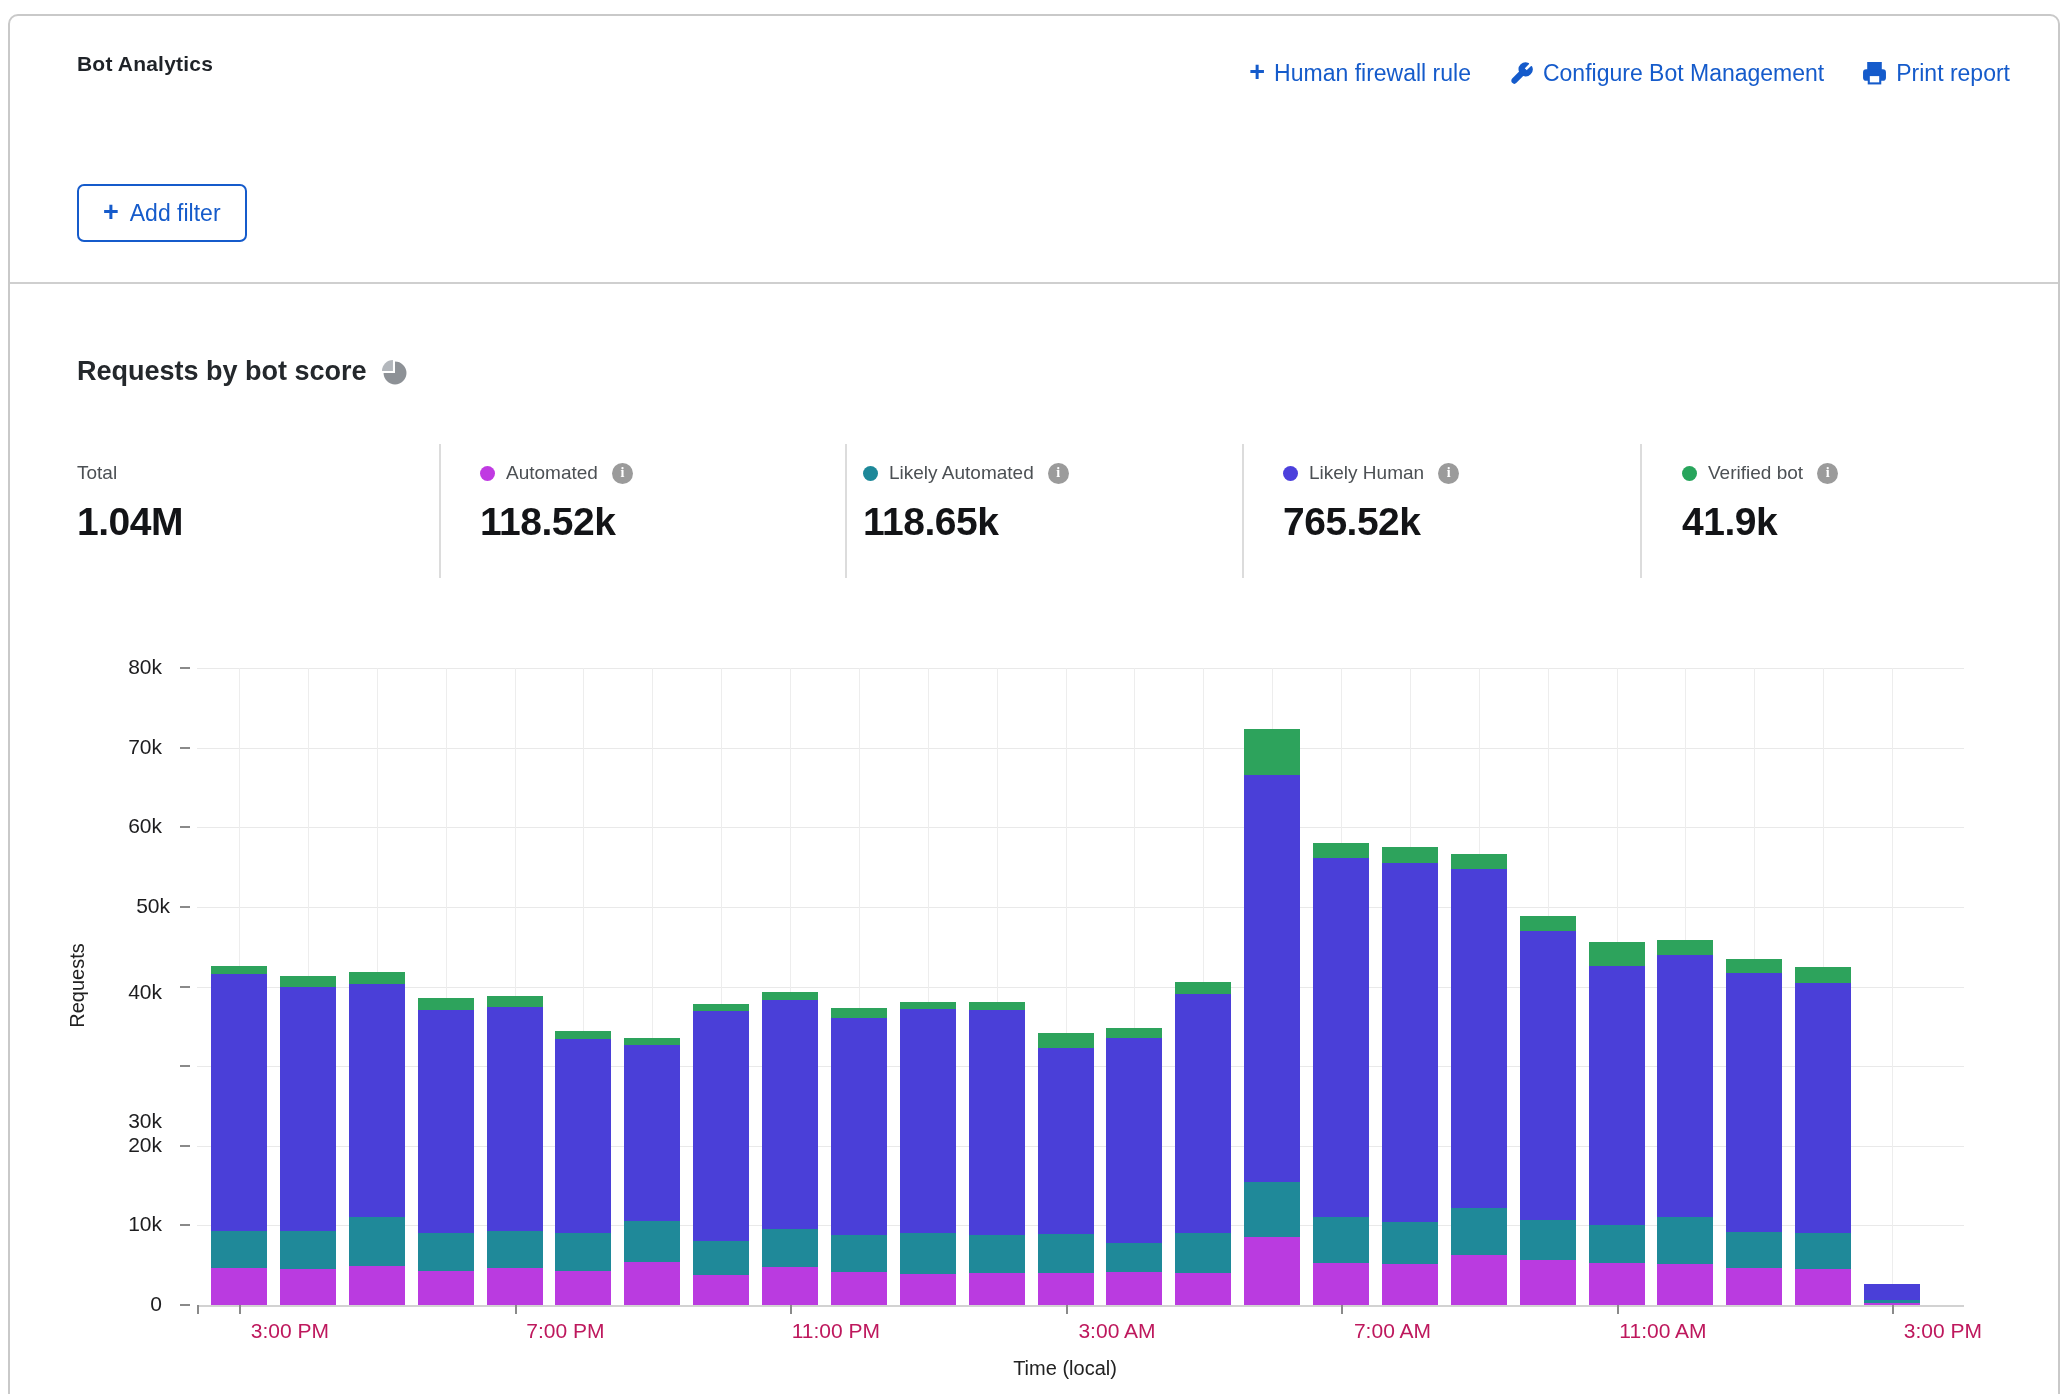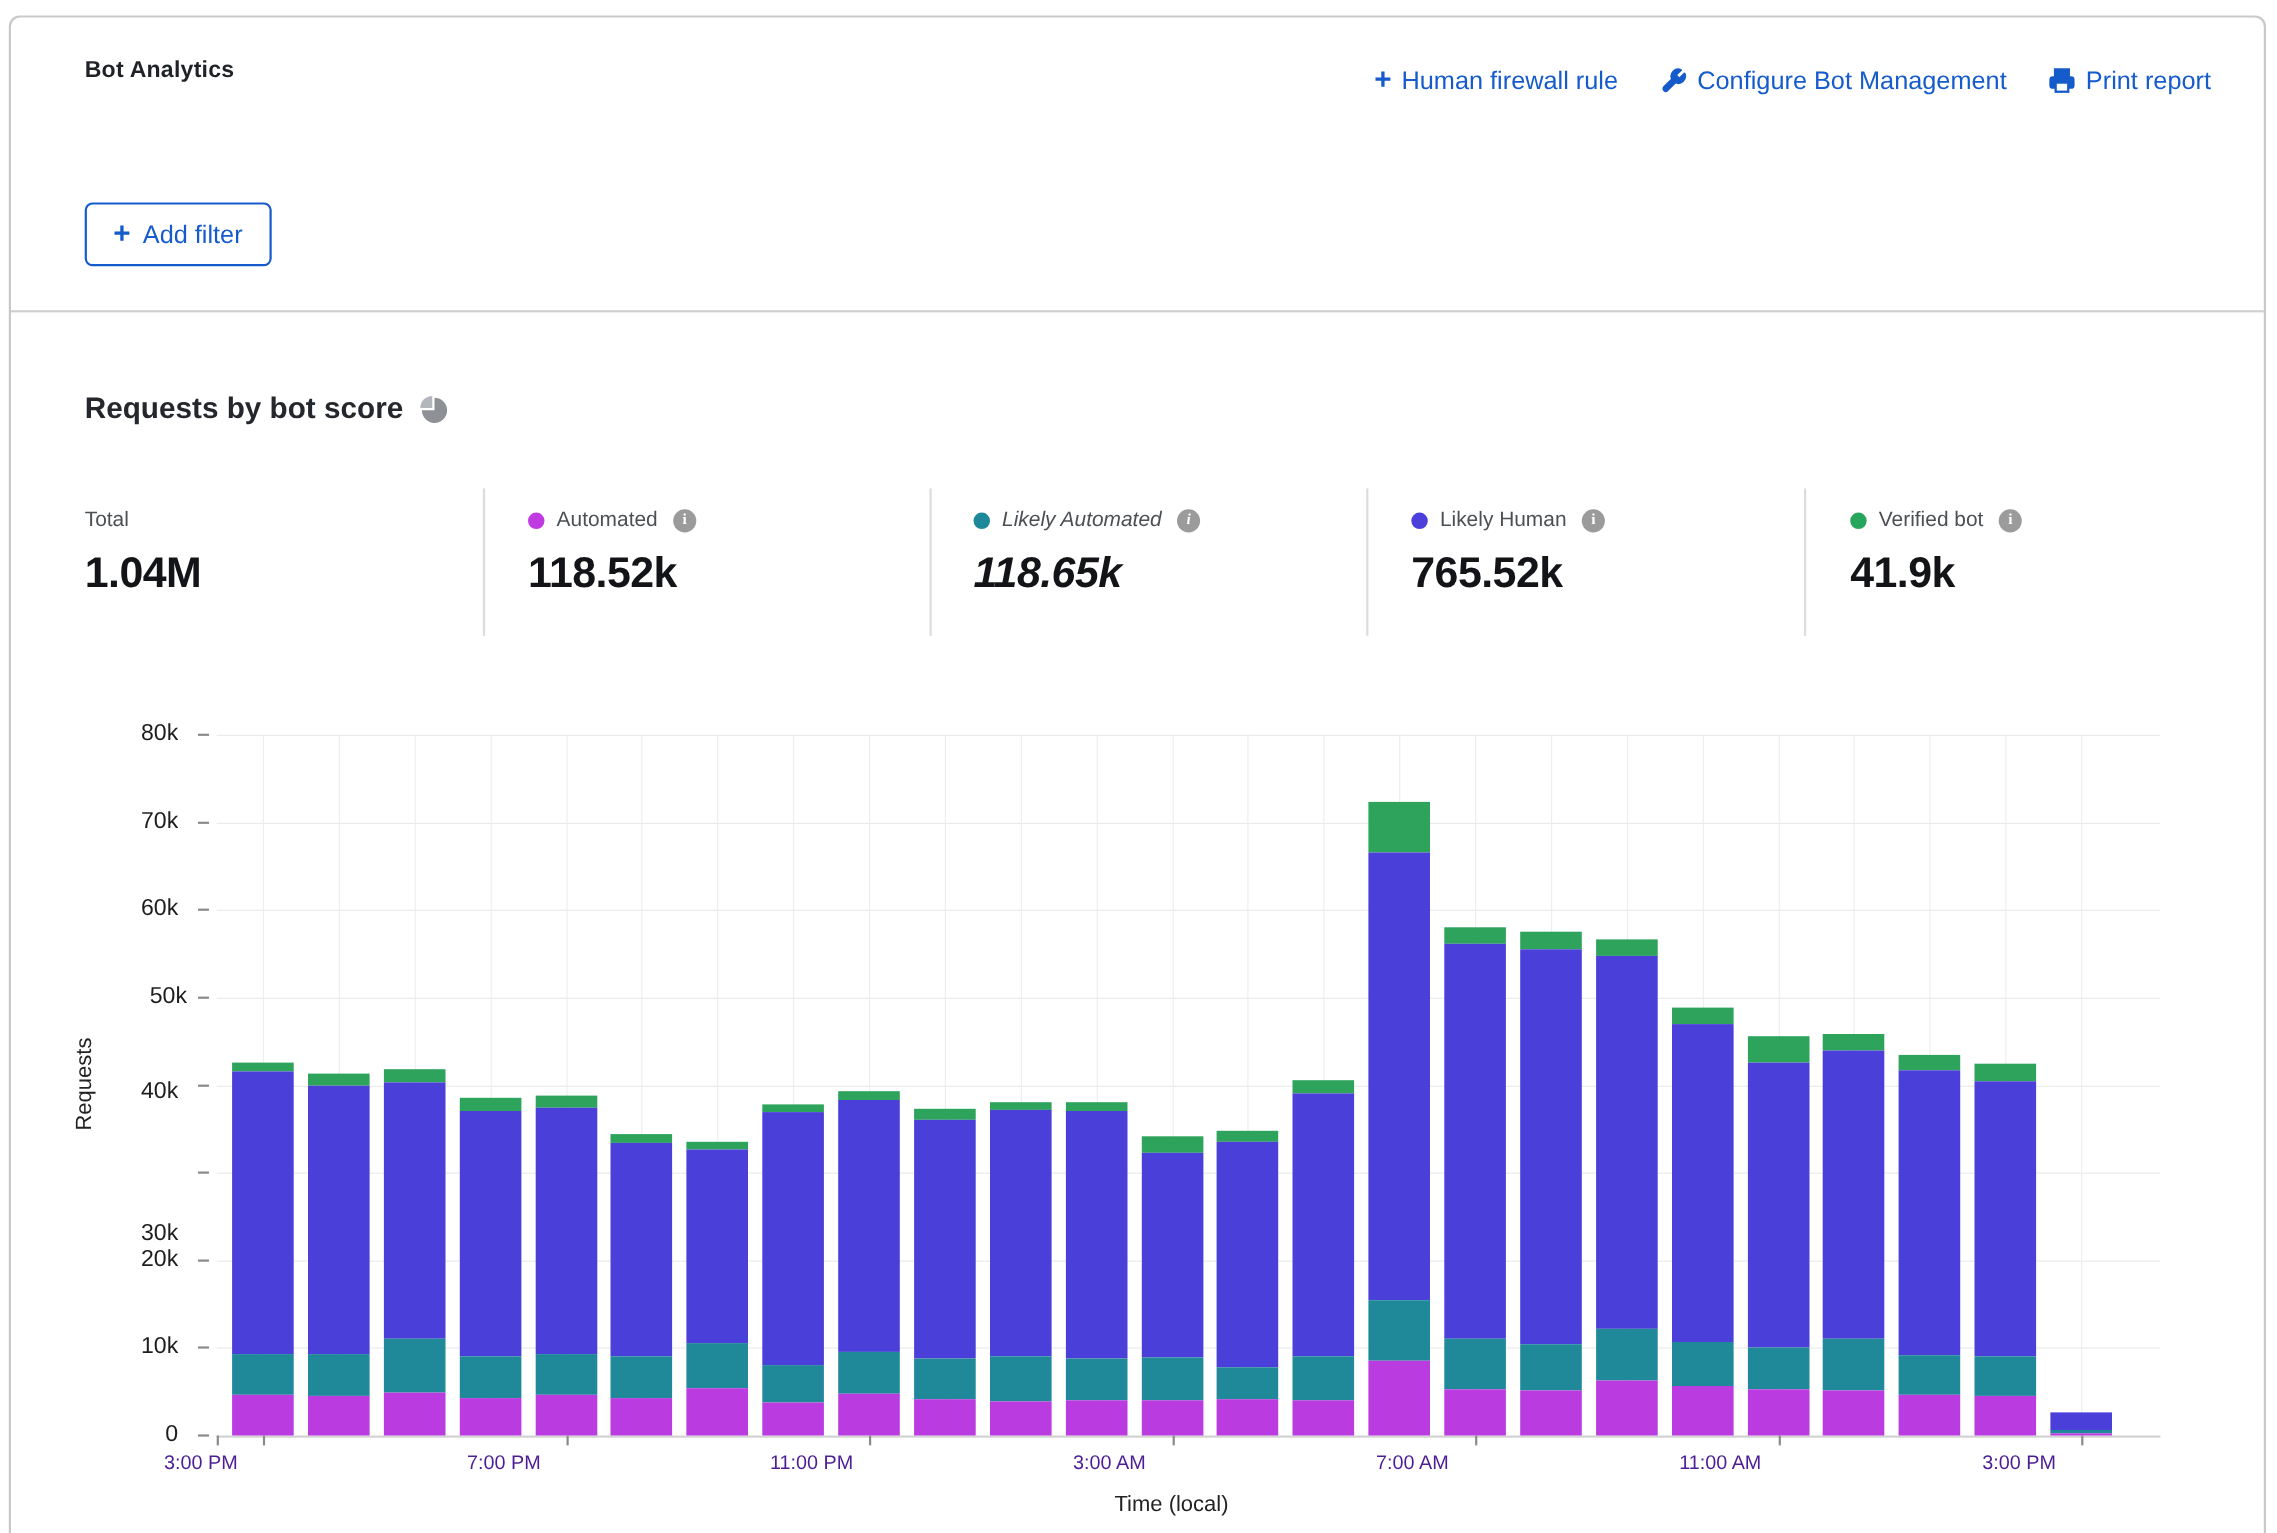--- a/index.html
+++ b/index.html
@@ -35,21 +35,21 @@
   .stat-divider{position:absolute;top:428px;height:134px;width:0;border-left:2px solid #dcdcdc;}
   
   #chart{position:absolute;left:0;top:0;width:2052px;height:1400px;pointer-events:none;}
   #chart *{pointer-events:auto;}
   .gridline-h{position:absolute;height:1px;background:#e9e9e9;}
   .gridline-v{position:absolute;width:1px;background:#ededed;}
   .axis-line{position:absolute;height:2px;background:#d2d2d2;}
   .ytick-label{position:absolute;width:110px;text-align:right;font-size:21px;color:#1d1d1f;}
   .ytick-mark{position:absolute;width:10px;height:2px;background:#8a8a8a;}
   .xtick-mark{position:absolute;width:2px;height:9px;background:#8a8a8a;}
-  .xtick-label{position:absolute;width:180px;text-align:left;font-size:18px;color:#4c1d95;}
+  .xtick-label{position:absolute;width:180px;text-align:right;font-size:21px;color:#be185d;}
   .bar{position:absolute;display:flex;flex-direction:column-reverse;cursor:pointer;}
   .bar .seg{width:100%;}
   .axis-title-y{position:absolute;width:220px;text-align:center;font-size:20px;color:#222;transform:rotate(-90deg);}
   .axis-title-x{position:absolute;width:400px;text-align:center;font-size:20px;color:#222;}
 </style>
 </head>
 <body>
 
 <div id="card">
 
@@ -109,21 +109,21 @@
   <div class="stat" style="left:470px;">
     <div class="lrow">
       <span class="dot" style="background: rgb(192, 58, 226);"></span>
       <span class="label">Automated</span>
       <span class="info">i</span>
     </div>
     <div class="value">118.52k</div>
   </div>
 
   <div class="stat-divider" style="left:835px;"></div>
-  <div class="stat" style="left:875px;font-style:italic;">
+  <div class="stat" style="left:853px;">
     <div class="lrow">
       <span class="dot" style="background: rgb(29, 136, 153);"></span>
       <span class="label">Likely Automated</span>
       <span class="info">i</span>
     </div>
     <div class="value">118.65k</div>
   </div>
 
   <div class="stat-divider" style="left:1232px;"></div>
   <div class="stat" style="left:1273px;">

